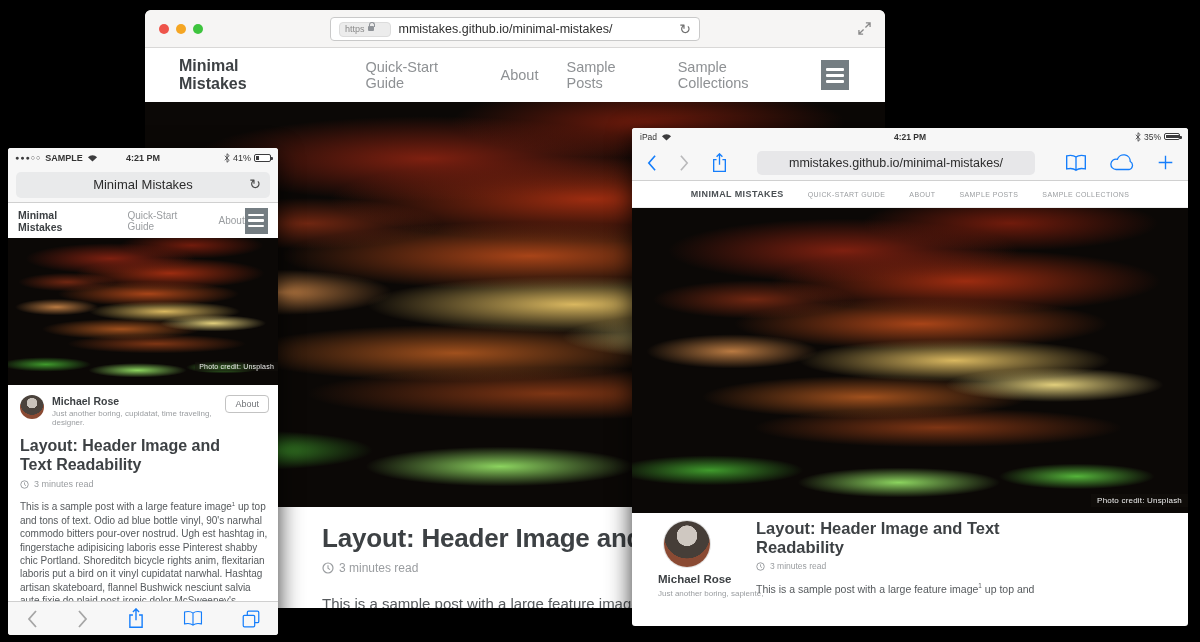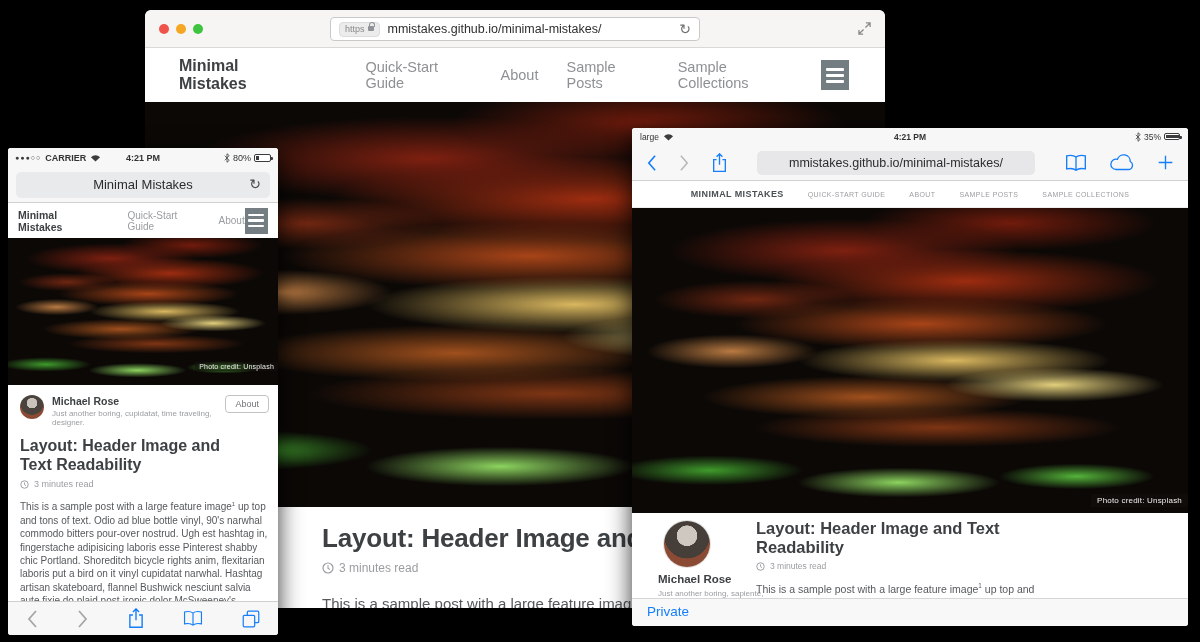--- a/index.html
+++ b/index.html
@@ -49,21 +49,21 @@
   
   .desktop{ left:145px; top:10px; width:740px; height:598px; border-radius:6px 6px 0 0;
             box-shadow:0 8px 30px rgba(0,0,0,.7); }
   .d-chrome{ position:absolute; left:0; top:0; right:0; height:38px; background:#f6f5f4;
              border-bottom:1px solid #d9d8d7; border-radius:6px 6px 0 0; display:flex; align-items:center; }
   .dots{ display:flex; gap:7px; margin-left:14px; }
   .dot{ width:10px; height:10px; border-radius:50%; display:inline-block; }
   .d-urlbar{ position:absolute; left:185px; top:7px; width:370px; height:24px; background:#fff;
              border:1px solid #c9c9c9; border-radius:4px; display:flex; align-items:center; padding:0 8px; }
   .https-pill{ background:#ececec; border:1px solid #dcdcdc; border-radius:4px; font-size:9px; color:#8a8a8a;
-               padding:1px 5px 2px 5px; display:inline-flex; align-items:center; margin-right:8px; }
+               padding:1px 16px 2px 5px; display:inline-flex; align-items:center; margin-right:8px; }
   .d-url{ font-size:12.5px; color:#2f2f2f; flex:1; }
   .reloadglyph{ font-size:14px; color:#6f6f6f; }
   .expandglyph{ position:absolute; right:14px; top:12px; }
   .d-sitenav{ position:absolute; left:0; top:38px; right:0; height:54px; background:#fff;
               display:flex; align-items:center; padding:0 34px; }
   .d-brand{ font-size:16px; font-weight:bold; color:#3d4144; margin-right:64px; }
   .d-navitem{ font-size:14.5px; color:#8e9194; margin-right:28px; text-decoration:none; cursor:pointer; }
   .d-burger{ width:30px; height:30px; margin-left:auto; margin-right:2px; cursor:pointer; }
   .d-burger i{ width:18px; height:3px; }
   .d-hero{ top:92px; height:405px; }
@@ -192,30 +192,30 @@
         </svg>
       <span>3 minutes read</span>
     </div>
     <p class="d-para"><span>This is a sample post with a large feature image</span><sup>1</sup><span> up top and tons of text. Odio ad blue bottle vinyl, 90's narwhal commodo bitters pour-over nostrud. Ugh est hashtag in, fingerstache adipisicing laboris esse Pinterest shabby chic Portland. Shoreditch bicycle rights anim, flexitarian laboris put a bird on it vinyl cupidatat narwhal. Hashtag artisan skateboard, flannel Bushwick nesciunt salvia aute fixie do plaid post-ironic dolor McSweeney's. Cliche pour-over chambray nulla four loko skateboard sapiente hashtag.</span></p>
   </div>
 </div>
 
 <div class="dev iphone">
   <div class="p-status">
     <span class="p-signal">●●●○○</span>
-    <span class="p-carrier">CARRIER</span>
+    <span class="p-carrier">SAMPLE</span>
     <svg width="11" height="8" viewBox="0 0 14 10">
         <path d="M7 9.5 1.2 3.9A8.6 8.6 0 0 1 12.8 3.9Z" fill="#3c3c3e"></path>
       </svg>
     <span class="p-time">4:21 PM</span>
     <span class="p-right">
       <svg width="6" height="10" viewBox="0 0 8 14">
           <path d="M1 3.8 7 10.4 4 13V1l3 2.6L1 10.2" fill="none" stroke="#3c3c3e" stroke-width="1.1"></path>
         </svg>
-      <span>80%</span>
+      <span>41%</span>
       <span class="batt p-batt">
           <i></i>
         </span>
     </span>
   </div>
   <div class="p-urlwrap">
     <div class="p-urlbar">
       <span class="p-urltitle">Minimal Mistakes</span>
       <span class="p-reload reloadglyph">↻</span>
     </div>
@@ -279,21 +279,21 @@
         <svg width="18" height="18" viewBox="0 0 22 22">
           <rect x="6.5" y="1.5" width="14" height="14" rx="1.5" fill="none" stroke="#157efb" stroke-width="1.5"></rect>
           <rect x="1.5" y="6.5" width="14" height="14" rx="1.5" fill="#f7f7f7" stroke="#157efb" stroke-width="1.5"></rect>
         </svg>
       </span>
   </div>
 </div>
 
 <div class="dev ipad">
   <div class="t-status">
-    <span>large</span>
+    <span>iPad</span>
     <svg width="11" height="8" viewBox="0 0 14 10" style="margin-left:4px">
         <path d="M7 9.5 1.2 3.9A8.6 8.6 0 0 1 12.8 3.9Z" fill="#3c3c3e"></path>
       </svg>
     <span class="t-time">4:21 PM</span>
     <span class="t-right">
       <svg width="6" height="10" viewBox="0 0 8 14">
           <path d="M1 3.8 7 10.4 4 13V1l3 2.6L1 10.2" fill="none" stroke="#3c3c3e" stroke-width="1.1"></path>
         </svg>
       <span>35%</span>
       <span class="batt t-batt">
@@ -356,16 +356,13 @@
       <div class="meta t-meta">
         <svg width="9" height="9" viewBox="0 0 12 12">
             <circle cx="6" cy="6" r="5" fill="none" stroke="#9a9da0" stroke-width="1.3"></circle>
             <path d="M6 3.2v3l2 1.4" fill="none" stroke="#9a9da0" stroke-width="1.2"></path>
           </svg>
         <span>3 minutes read</span>
       </div>
       <p class="t-para"><span>This is a sample post with a large feature image</span><sup>1</sup><span> up top and tons of text. Odio ad blue bottle vinyl, 90's narwhal commodo bitters pour-over nostrud. Ugh est hashtag in, fingerstache adipisicing laboris esse Pinterest shabby chic Portland. Shoreditch bicycle rights anim, flexitarian laboris put a bird on it vinyl cupidatat narwhal. Hashtag artisan skateboard, flannel Bushwick nesciunt salvia aute fixie do plaid post-ironic dolor McSweeney's. Cliche pour-over chambray nulla four loko skateboard sapiente hashtag.</span></p>
     </div>
   </div>
-  <div class="t-private">
-    <span>Private</span>
-  </div>
 </div>
 
 </body></html>

